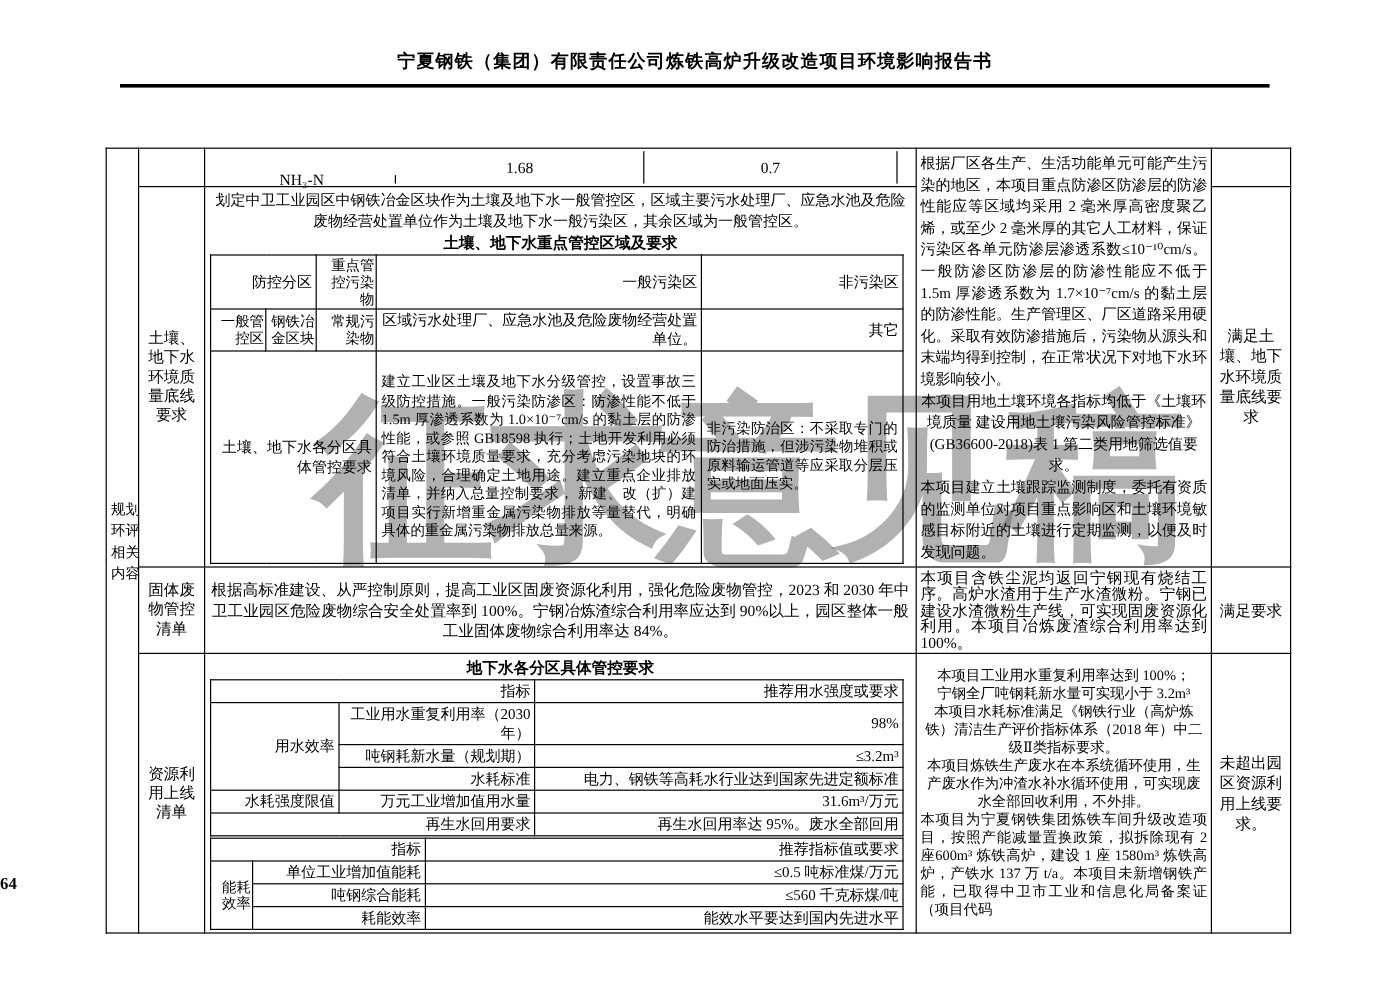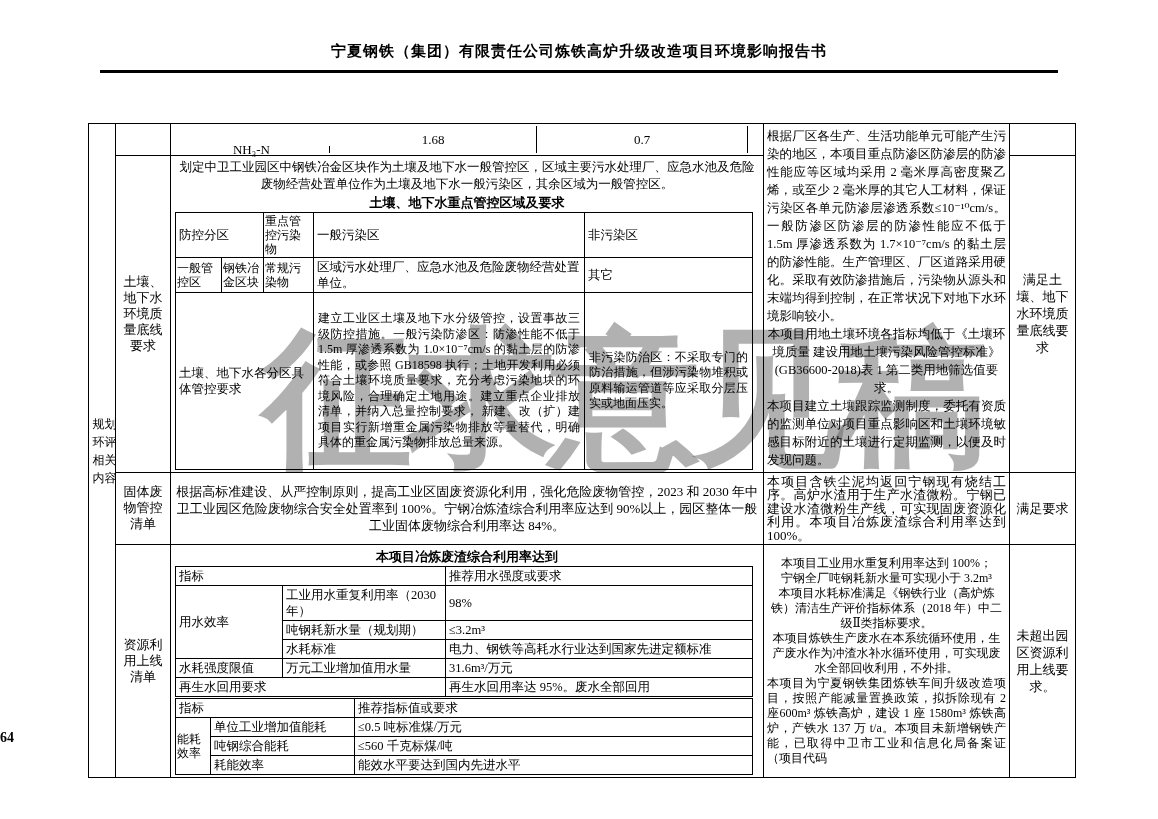--- a/index.html
+++ b/index.html
@@ -37,21 +37,21 @@
   .nhc{display:flex;align-items:center;justify-content:center;font-size:13px;}
   .nh1{width:155px;border-right:1px solid #000;margin-top:20px;}
   .nh2{width:206px;border-right:1px solid #000;}
   .nh3v{width:210px;border-right:1px solid #000;}
   .nh4{flex:1;}
 
   .intro{font-size:12.5px;line-height:17px;text-align:center;margin:1px 2px 0 2px;}
   .subtitle{font-size:13px;font-weight:bold;text-align:center;line-height:17px;margin:1px 0;}
 
   table.sub{border-collapse:collapse;table-layout:fixed;margin:1px 0 0 1px;width:577px;}
-  table.sub td{border:1px solid #000;padding:1px 3px;text-align:left;
+  table.sub td{border:1px solid #000;padding:1px 3px;text-align:right;
     font-size:12.5px;line-height:16px;vertical-align:middle;}
   table.sub td.just{text-align:justify;text-justify:inter-ideograph;font-size:12px;line-height:15.5px;padding:18px 4px;}
   table.sub td.small{font-size:12px;line-height:14px;padding:1px;}
 
   td.c4{vertical-align:top;}
   .soil-analysis p{margin:0;font-size:12.5px;line-height:18px;text-align:justify;}
   .soil-analysis p.ctr{text-align:center;}
   td.wastec{text-align:center;font-size:12.5px;line-height:17px;vertical-align:middle;}
   td.wastea{font-size:12px;line-height:13.5px;text-align:justify;vertical-align:middle;padding:1px 4px;}
   .resa p{margin:0;font-size:12px;line-height:15px;text-align:justify;}
@@ -137,21 +137,21 @@
     <tr class="rC">
       <td class="c2 seclabel">固体废物管控清单</td>
       <td class="c3 wastec">根据高标准建设、从严控制原则，提高工业区固废资源化利用，强化危险废物管控，2023 和 2030 年中卫工业园区危险废物综合安全处置率到 100%。宁钢冶炼渣综合利用率应达到 90%以上，园区整体一般工业固体废物综合利用率达 84%。</td>
       <td class="c4 wastea">本项目含铁尘泥均返回宁钢现有烧结工序。高炉水渣用于生产水渣微粉。宁钢已建设水渣微粉生产线，可实现固废资源化利用。本项目冶炼废渣综合利用率达到 100%。</td>
       <td class="c5 concl">满足要求</td>
     </tr>
 
     <tr class="rD">
       <td class="c2 seclabel">资源利用上线清单</td>
       <td class="c3 topal">
-        <div class="subtitle">本项目冶炼废渣综合利用率达到</div>
+        <div class="subtitle">地下水各分区具体管控要求</div>
         <table class="sub">
           <colgroup>
             <col style="width:107px">
                 <col style="width:163px">
                 <col style="width:307px">
           </colgroup>
           <tbody>
           <tr>
             <td colspan="2">指标</td>
             <td>推荐用水强度或要求</td>

